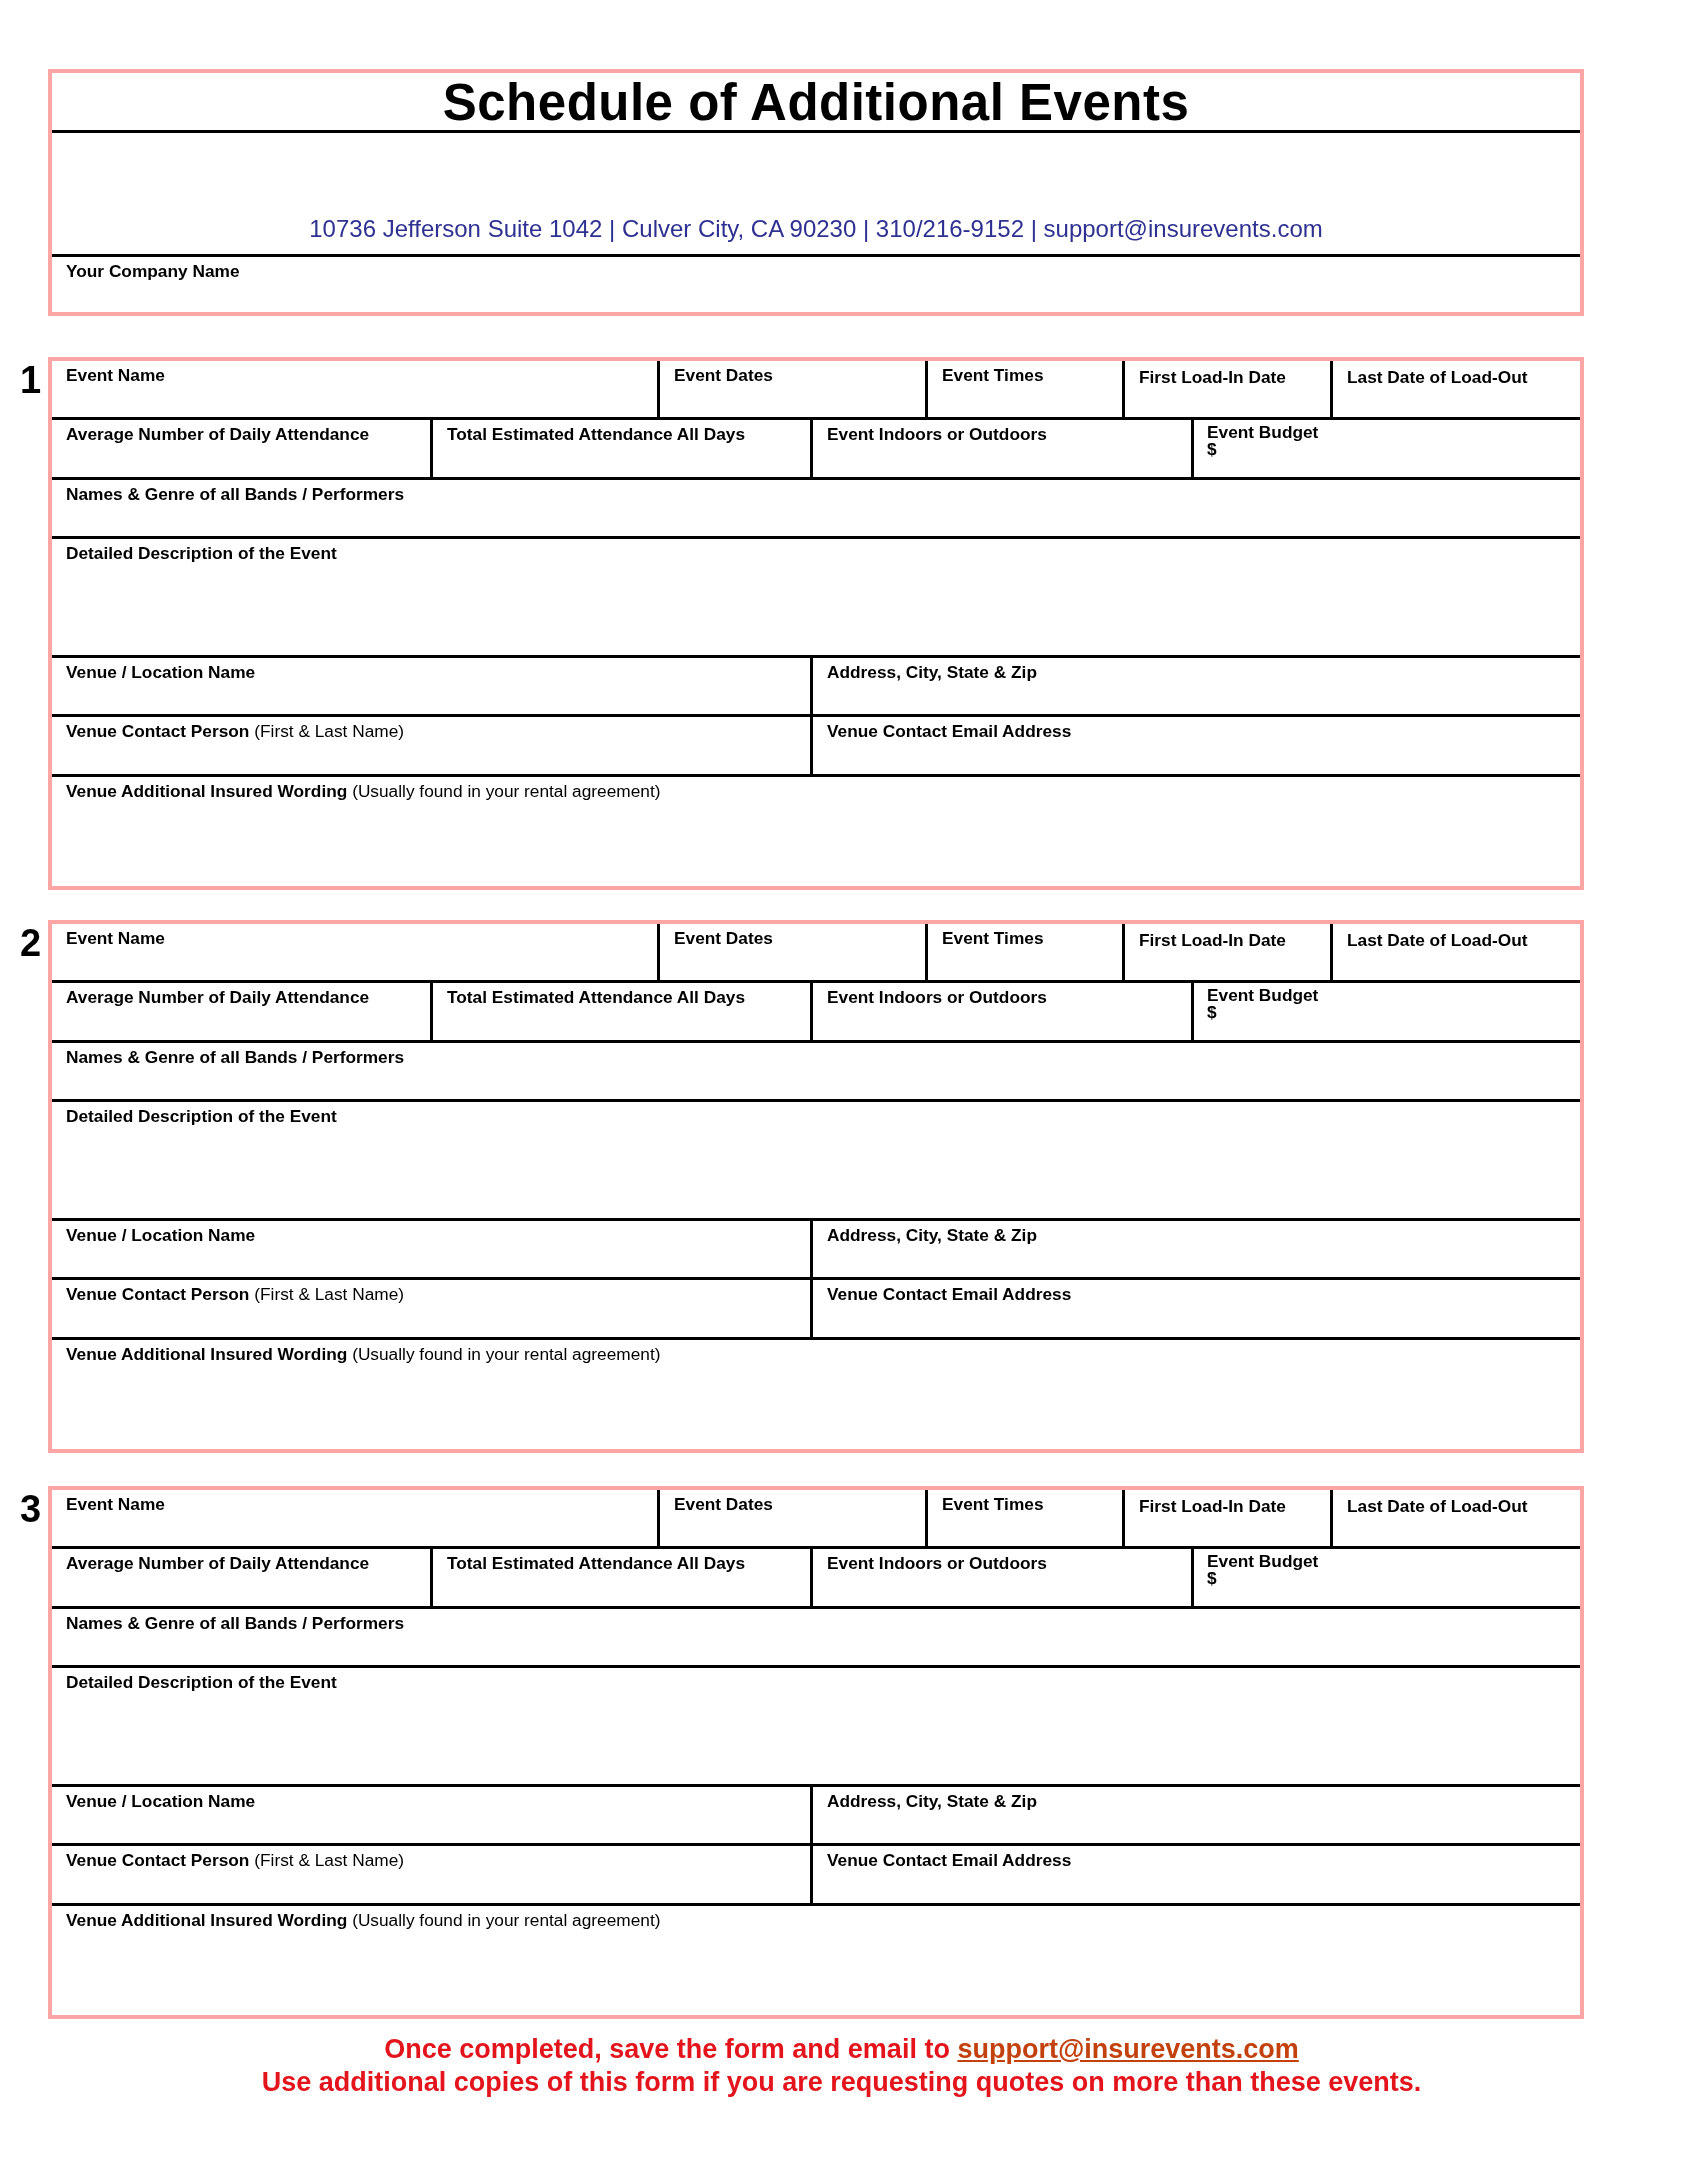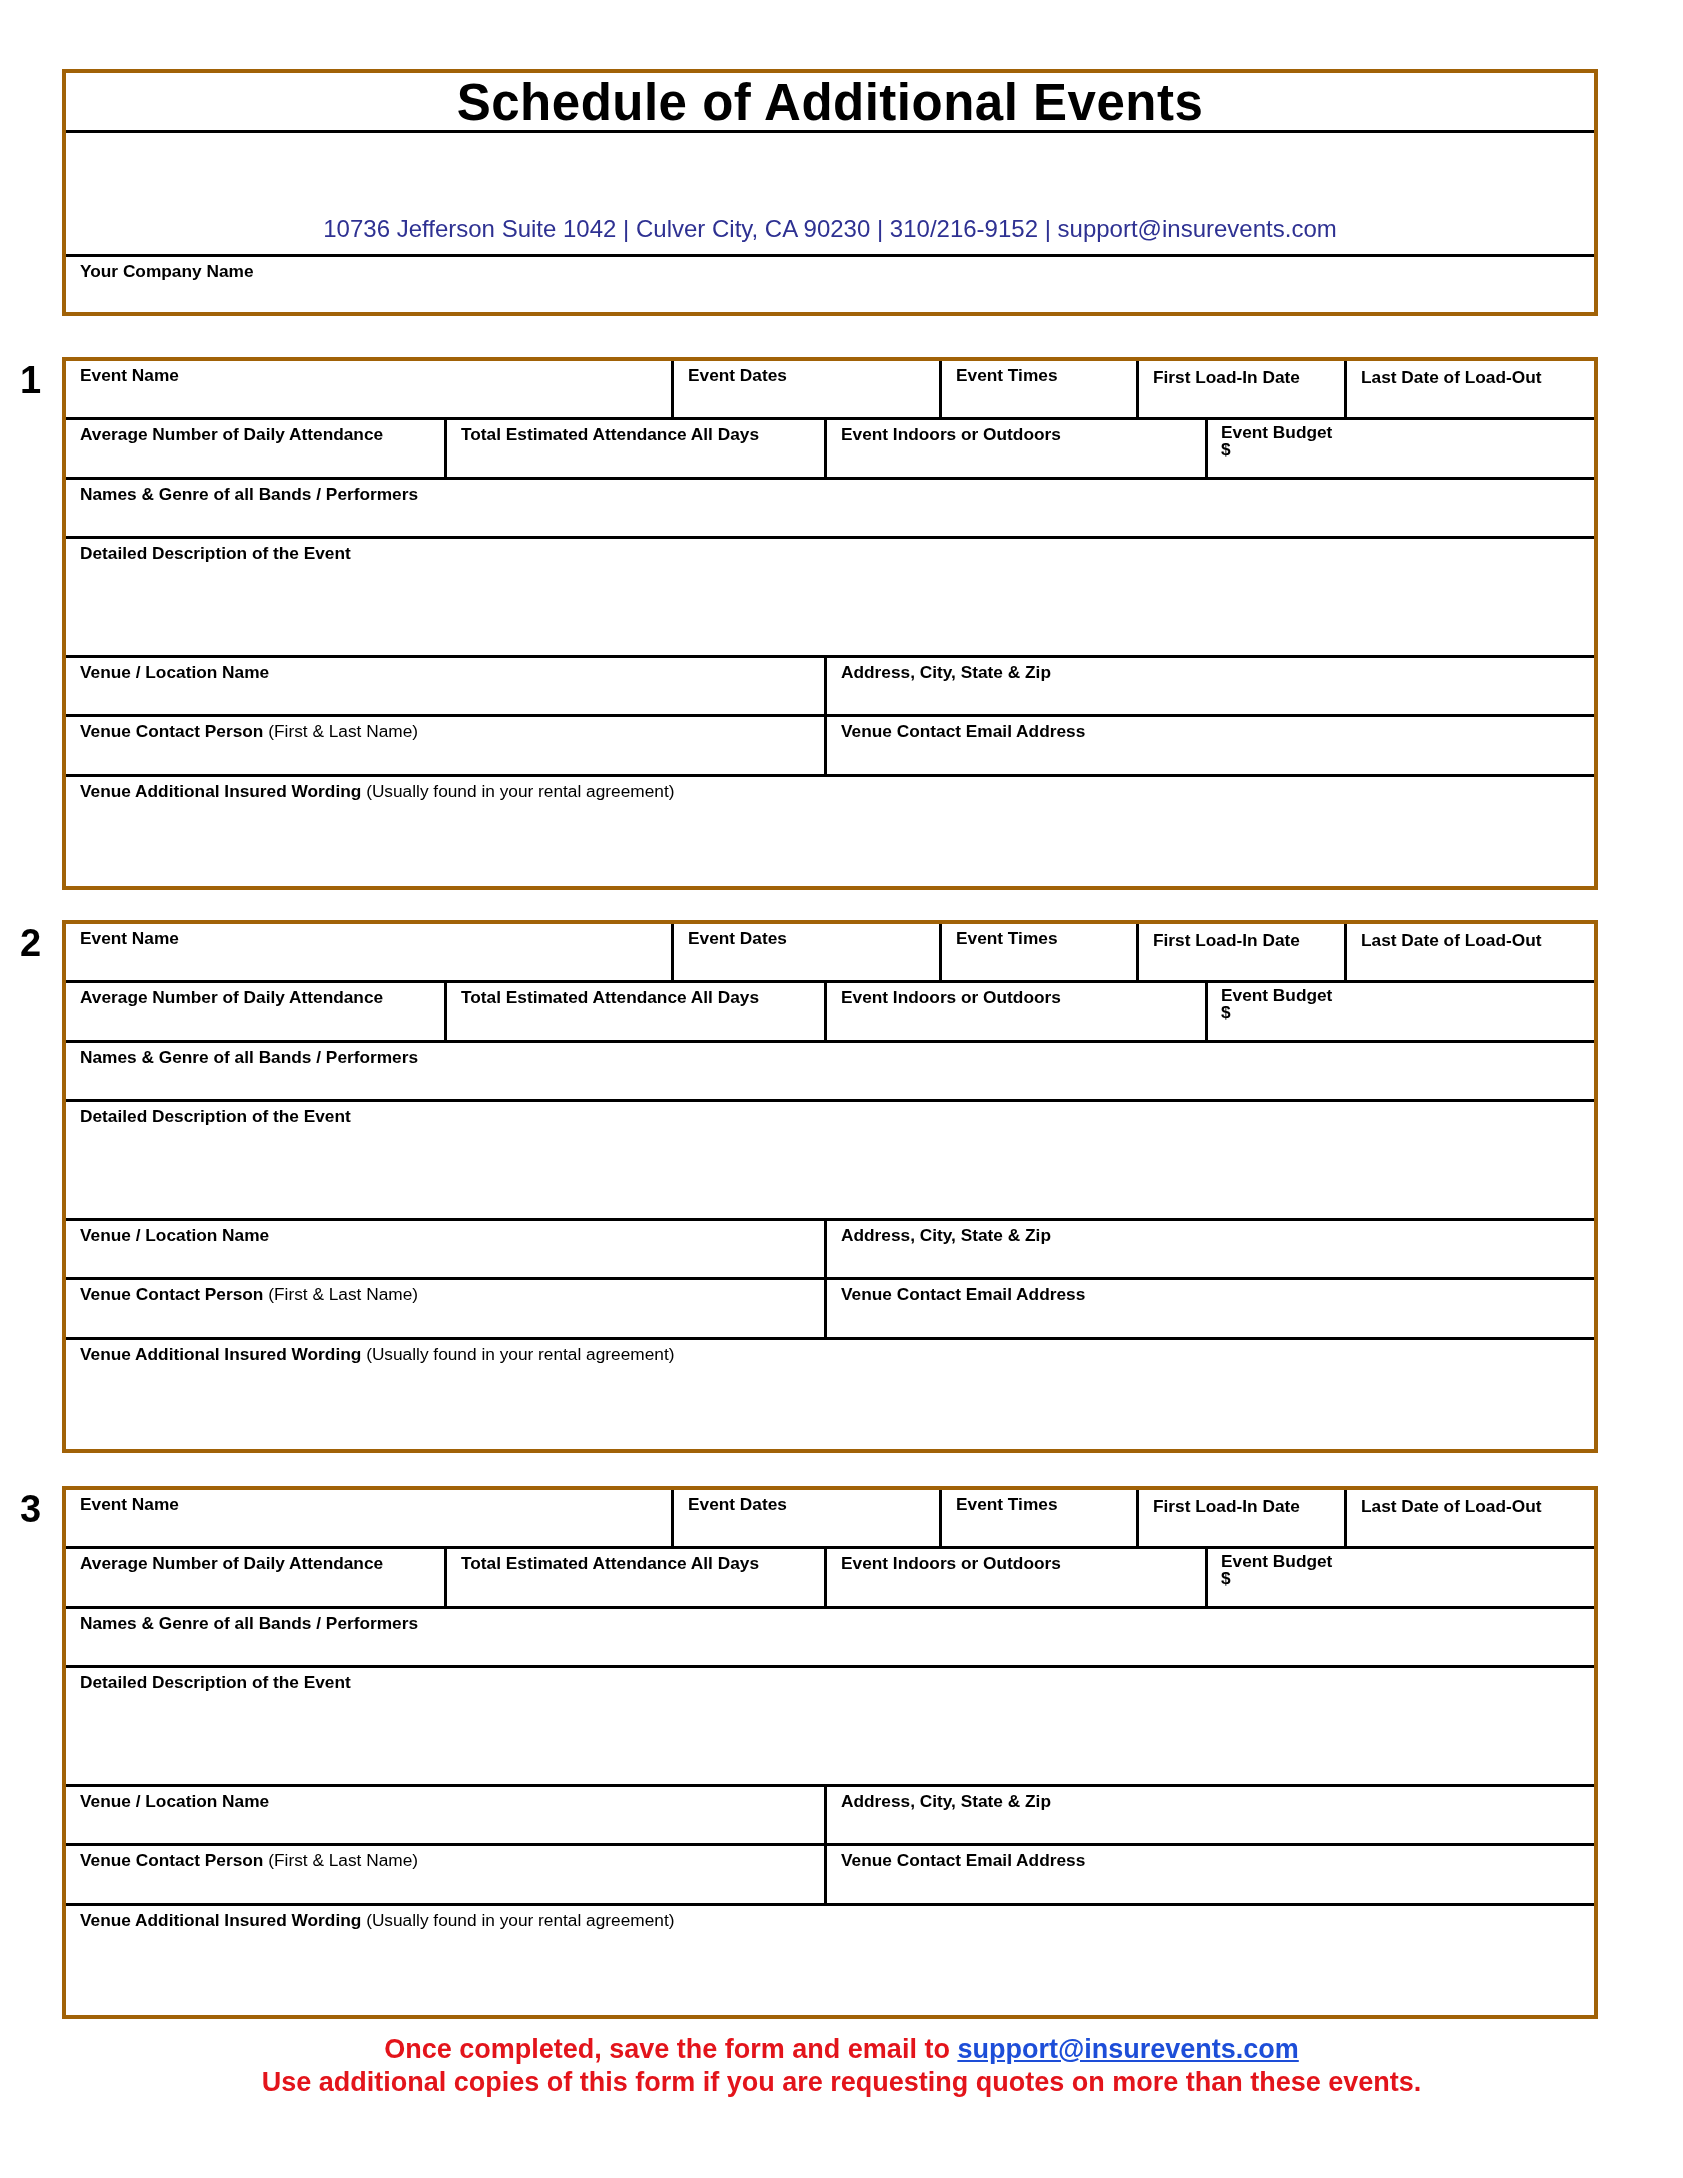--- a/index.html
+++ b/index.html
@@ -1,30 +1,30 @@
 <!DOCTYPE html>
 <html><head>
 <meta charset="utf-8">
 <style>
   html,body{margin:0;padding:0;background:#fff;}
   body{width:1683px;height:2178px;position:relative;overflow:hidden;font-family:"Liberation Sans",sans-serif;color:#000;}
-  .box{position:absolute;left:62px;width:1528px;border:4px solid #a16207;box-sizing:content-box;}
+  .box{position:absolute;left:48px;width:1528px;border:4px solid #fca5a5;box-sizing:content-box;}
   .hline{position:absolute;left:0;right:0;height:3px;background:#000;}
   .vline{position:absolute;width:3px;background:#000;}
   .cell{position:absolute;box-sizing:border-box;padding:4px 14px;font-size:17.3px;font-weight:bold;white-space:nowrap;}
   .cell .norm{font-weight:normal;}
   .title{position:absolute;left:0;right:0;top:0;height:59px;text-align:center;font-size:51px;font-weight:bold;line-height:59px;letter-spacing:0.5px;}
   .logo{position:absolute;left:0;right:0;top:69px;text-align:center;font-size:44px;line-height:50px;font-family:"DejaVu Sans",sans-serif;font-weight:normal;}
   .logo .red{color:#c8102e;}
   .logo .e{color:#e8901a;font-style:italic;}
   .logo .dot{color:#e8901a;}
   .addr{position:absolute;left:0;right:0;top:141px;text-align:center;font-size:24px;color:#2e3192;line-height:30px;}
   .secnum{position:absolute;left:20px;font-size:38px;font-weight:bold;}
   .footer{position:absolute;left:0;width:1683px;text-align:center;color:#e3141b;font-size:27px;font-weight:bold;line-height:34px;}
-  .footer a{color:#1d4ed8;text-decoration:underline;}
+  .footer a{color:#c2410c;text-decoration:underline;}
 </style>
 </head>
 <body>
 
 <div class="box" style="top:69px;height:239px;">
   <div class="title">Schedule of Additional Events</div>
   <div class="hline" style="top:57px;"></div>
   <div class="addr">10736 Jefferson Suite 1042 | Culver City, CA 90230  | 310/216-9152 | support@insurevents.com</div>
   <div class="hline" style="top:181px;"></div>
   <div class="cell" style="left:0;top:184px;width:1528px;height:54px;">

